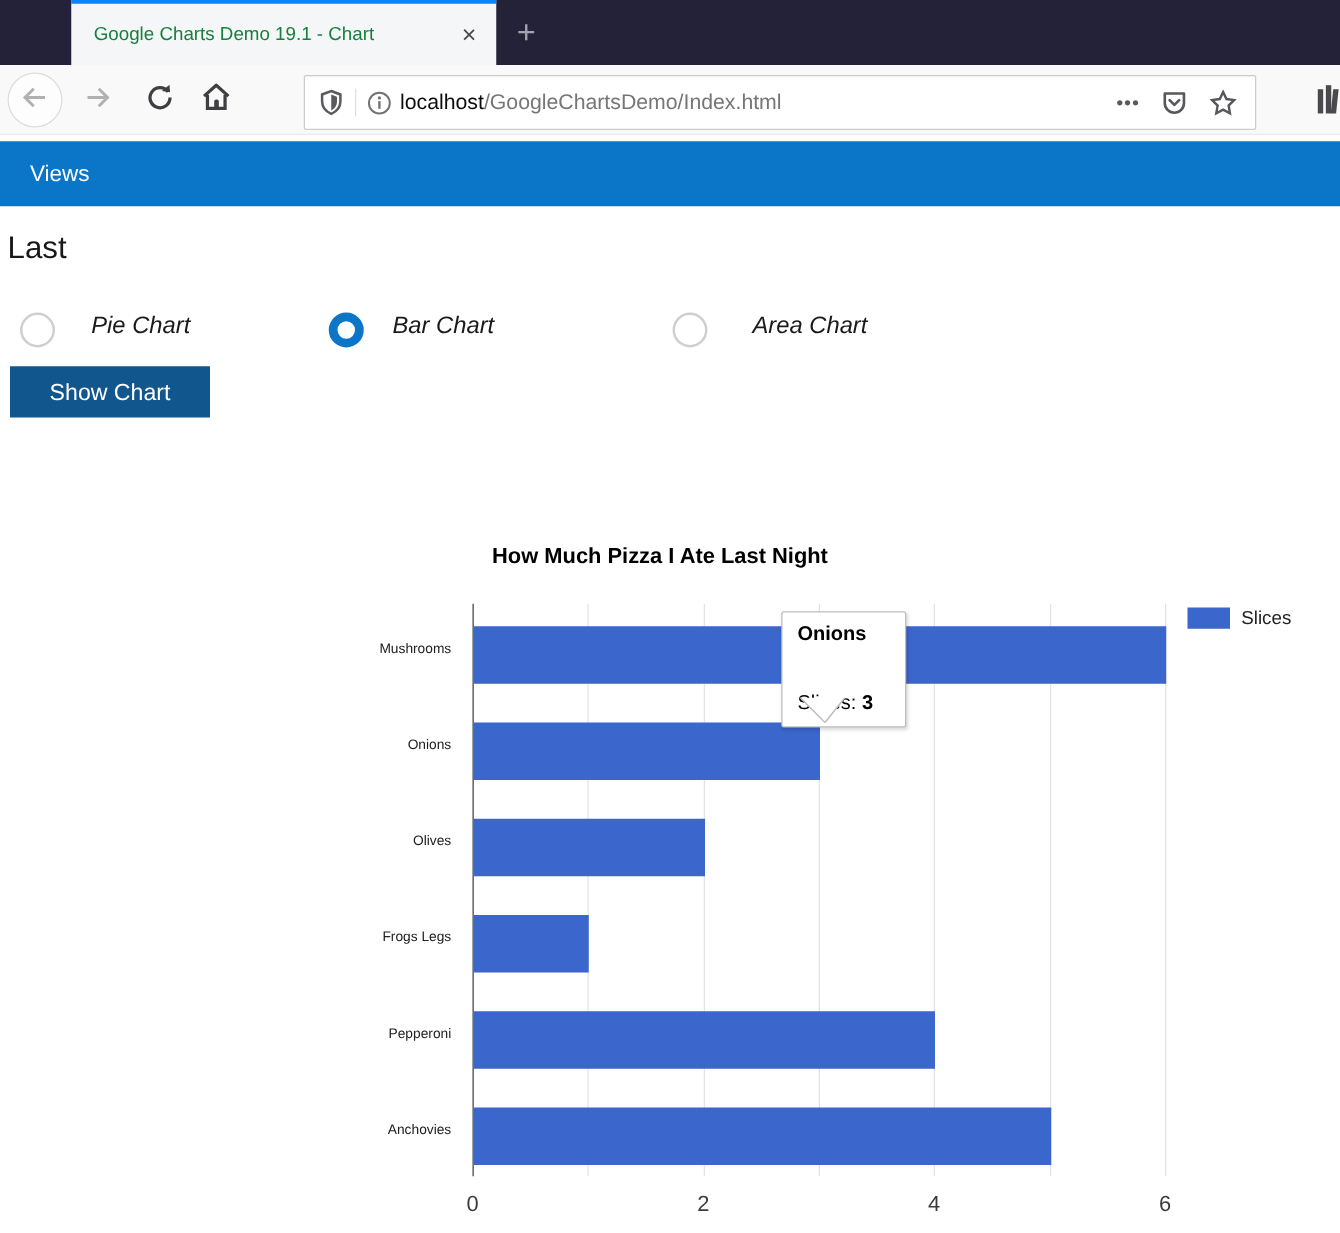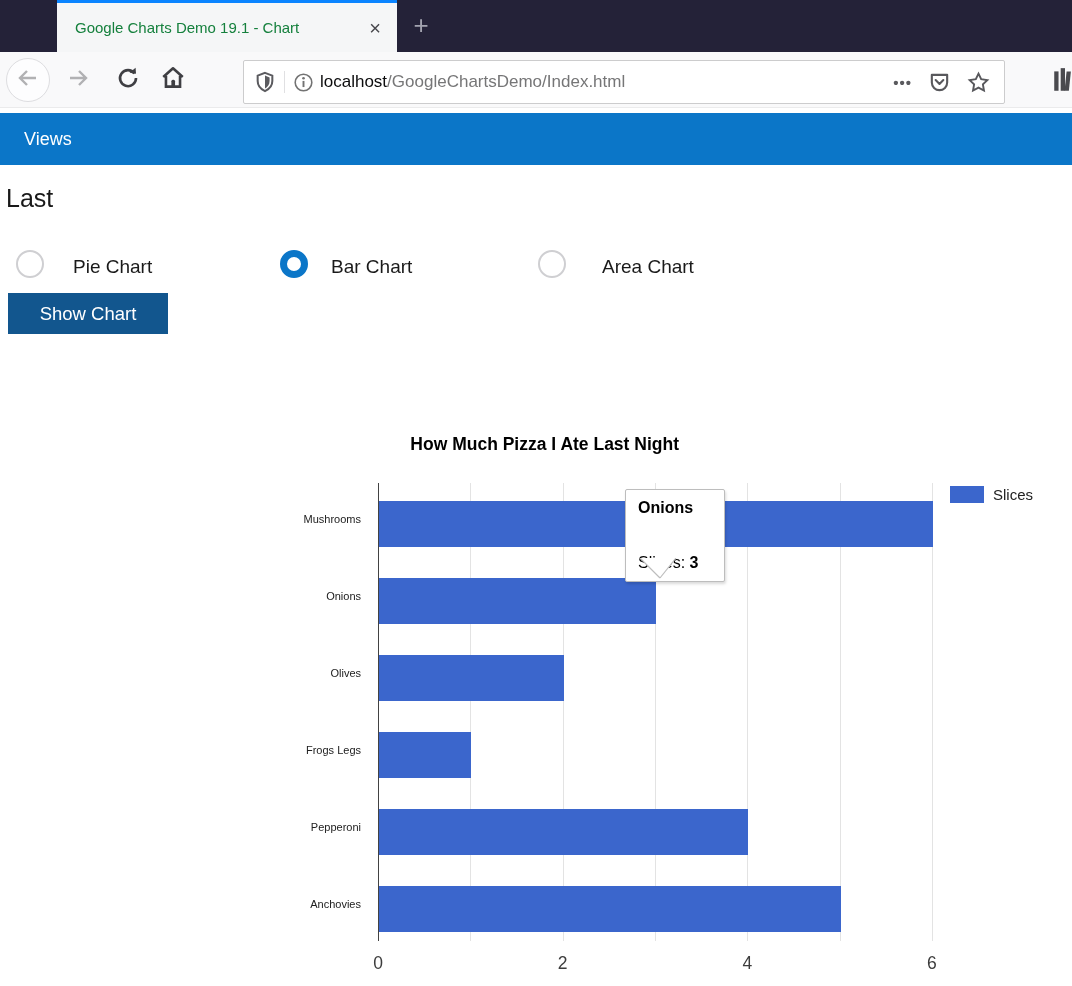--- a/index.html
+++ b/index.html
@@ -37,36 +37,36 @@
   .url-right { display: flex; align-items: center; gap: 16px; padding-right: 14px; }
   .dots { color: #5a5a5e; font-size: 15px; letter-spacing: 1px; font-weight: bold; }
   .lib-icon { position: absolute; left: 1052px; top: 66px; }
 
   
   .views-bar { position: absolute; left: 0; top: 113px; width: 1072px; height: 52px; background: #0b76c8; display: flex; align-items: center; }
   .views-label { color: #fff; font-size: 18px; margin-left: 24px; }
 
   .page-heading { position: absolute; left: 6px; top: 184px; font-size: 25px; color: #191919; }
 
-  .radio-item { position: absolute; top: 250px; display: flex; align-items: flex-end; }
+  .radio-item { position: absolute; top: 250px; display: flex; align-items: flex-start; font-style: italic; }
   .radio-circle { width: 28px; height: 28px; border-radius: 50%; background: #fff; border: 2px solid #cfcfd2; }
   .radio-circle.selected { border: 7px solid #0b76c8; }
   .radio-label { font-size: 19px; color: #1a1a1a; }
   .r-pie { left: 16px; }  .r-pie .radio-label { margin-left: 29px; }
-  .r-bar { left: 280px; } .r-bar .radio-label { margin-left: 23px; }
+  .r-bar { left: 263px; } .r-bar .radio-label { margin-left: 23px; }
   .r-area { left: 538px; } .r-area .radio-label { margin-left: 36px; }
 
   .show-chart-btn {
     position: absolute; left: 8px; top: 293px; width: 160px; height: 41px;
     background: #12568e; color: #fff; border: none; font-size: 18.5px;
     font-family: "Liberation Sans", sans-serif; display: flex; align-items: center; justify-content: center;
   }
 
   
-  .chart-title { position: absolute; left: 377px; top: 434px; width: 302px; text-align: right; font-weight: bold; font-size: 17.5px; color: #000; }
+  .chart-title { position: absolute; left: 377px; top: 434px; width: 302px; text-align: center; font-weight: bold; font-size: 17.5px; color: #000; }
 
   .plot { position: absolute; left: 378px; top: 483px; width: 561px; height: 458px; }
   .axis-base { position: absolute; left: 0; top: 0; width: 1px; height: 458px; background: #424242; }
   .gridline { position: absolute; top: 0; width: 1px; height: 458px; background: #e3e3e3; }
   .bar { position: absolute; left: 1px; height: 46px; background: #3b66cc; }
   .cat-label { position: absolute; left: -145px; width: 128px; text-align: right; font-size: 11px; color: #212121; }
   .x-tick { position: absolute; top: 470px; transform: translateX(-50%); font-size: 17.5px; color: #3c3c3c; }
 
   .legend { position: absolute; left: 950px; top: 486px; display: flex; align-items: center; }
   .legend-swatch { width: 34px; height: 17px; background: #3b66cc; }

